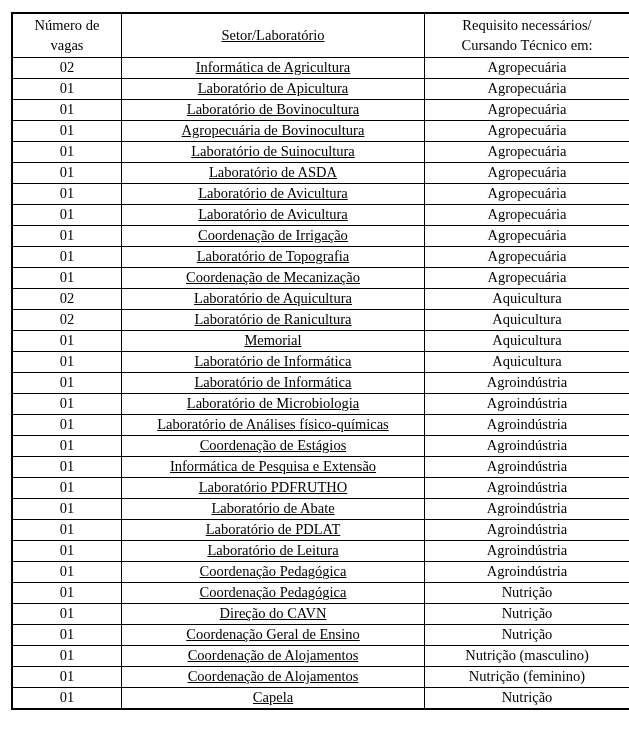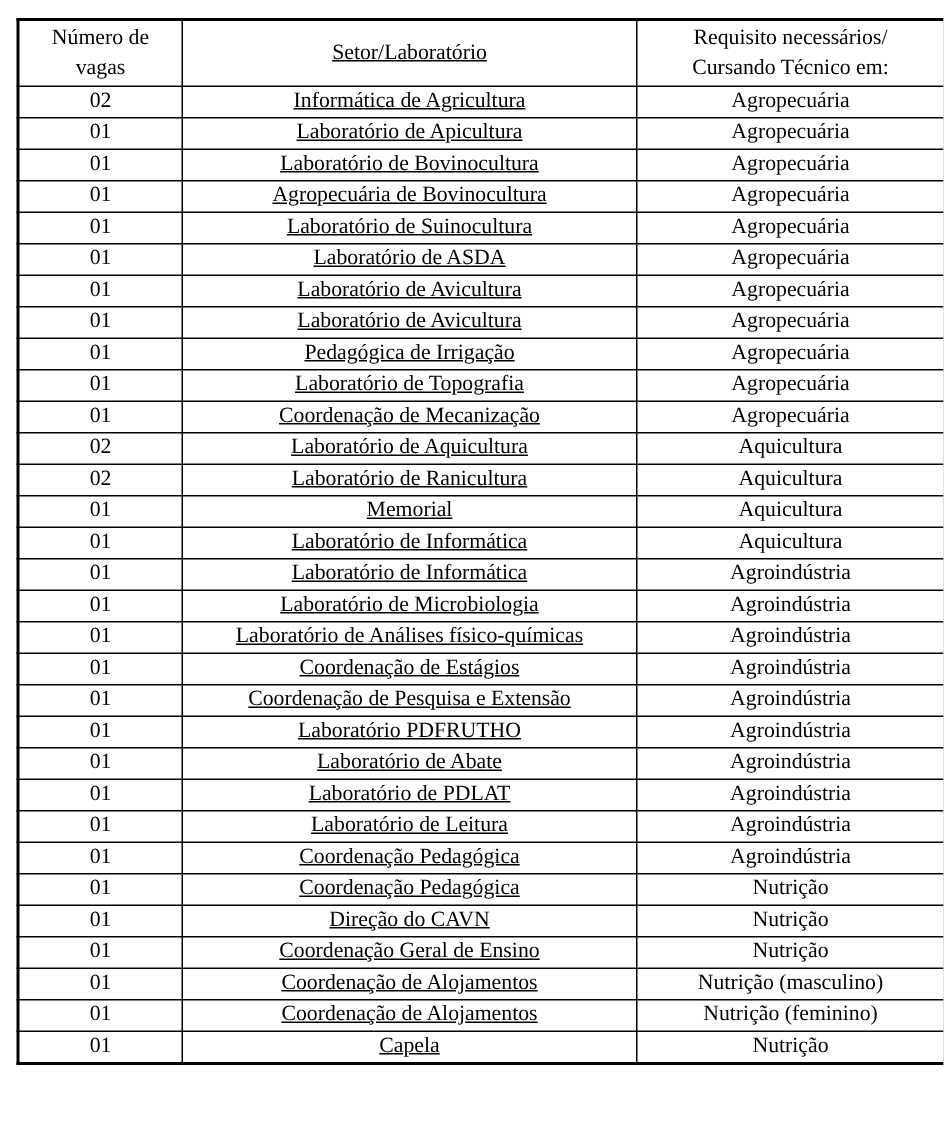--- a/index.html
+++ b/index.html
@@ -97,21 +97,21 @@
           <td class="col-setor">Laboratório de Avicultura</td>
           <td class="col-req">Agropecuária</td>
         </tr>
         <tr>
           <td class="col-vagas">01</td>
           <td class="col-setor">Laboratório de Avicultura</td>
           <td class="col-req">Agropecuária</td>
         </tr>
         <tr>
           <td class="col-vagas">01</td>
-          <td class="col-setor">Pedagógica de Irrigação</td>
+          <td class="col-setor">Coordenação de Irrigação</td>
           <td class="col-req">Agropecuária</td>
         </tr>
         <tr>
           <td class="col-vagas">01</td>
           <td class="col-setor">Laboratório de Topografia</td>
           <td class="col-req">Agropecuária</td>
         </tr>
         <tr>
           <td class="col-vagas">01</td>
           <td class="col-setor">Coordenação de Mecanização</td>
@@ -152,21 +152,21 @@
           <td class="col-setor">Laboratório de Análises físico-químicas</td>
           <td class="col-req">Agroindústria</td>
         </tr>
         <tr>
           <td class="col-vagas">01</td>
           <td class="col-setor">Coordenação de Estágios</td>
           <td class="col-req">Agroindústria</td>
         </tr>
         <tr>
           <td class="col-vagas">01</td>
-          <td class="col-setor">Coordenação de Pesquisa e Extensão</td>
+          <td class="col-setor">Informática de Pesquisa e Extensão</td>
           <td class="col-req">Agroindústria</td>
         </tr>
         <tr>
           <td class="col-vagas">01</td>
           <td class="col-setor">Laboratório PDFRUTHO</td>
           <td class="col-req">Agroindústria</td>
         </tr>
         <tr>
           <td class="col-vagas">01</td>
           <td class="col-setor">Laboratório de Abate</td>

